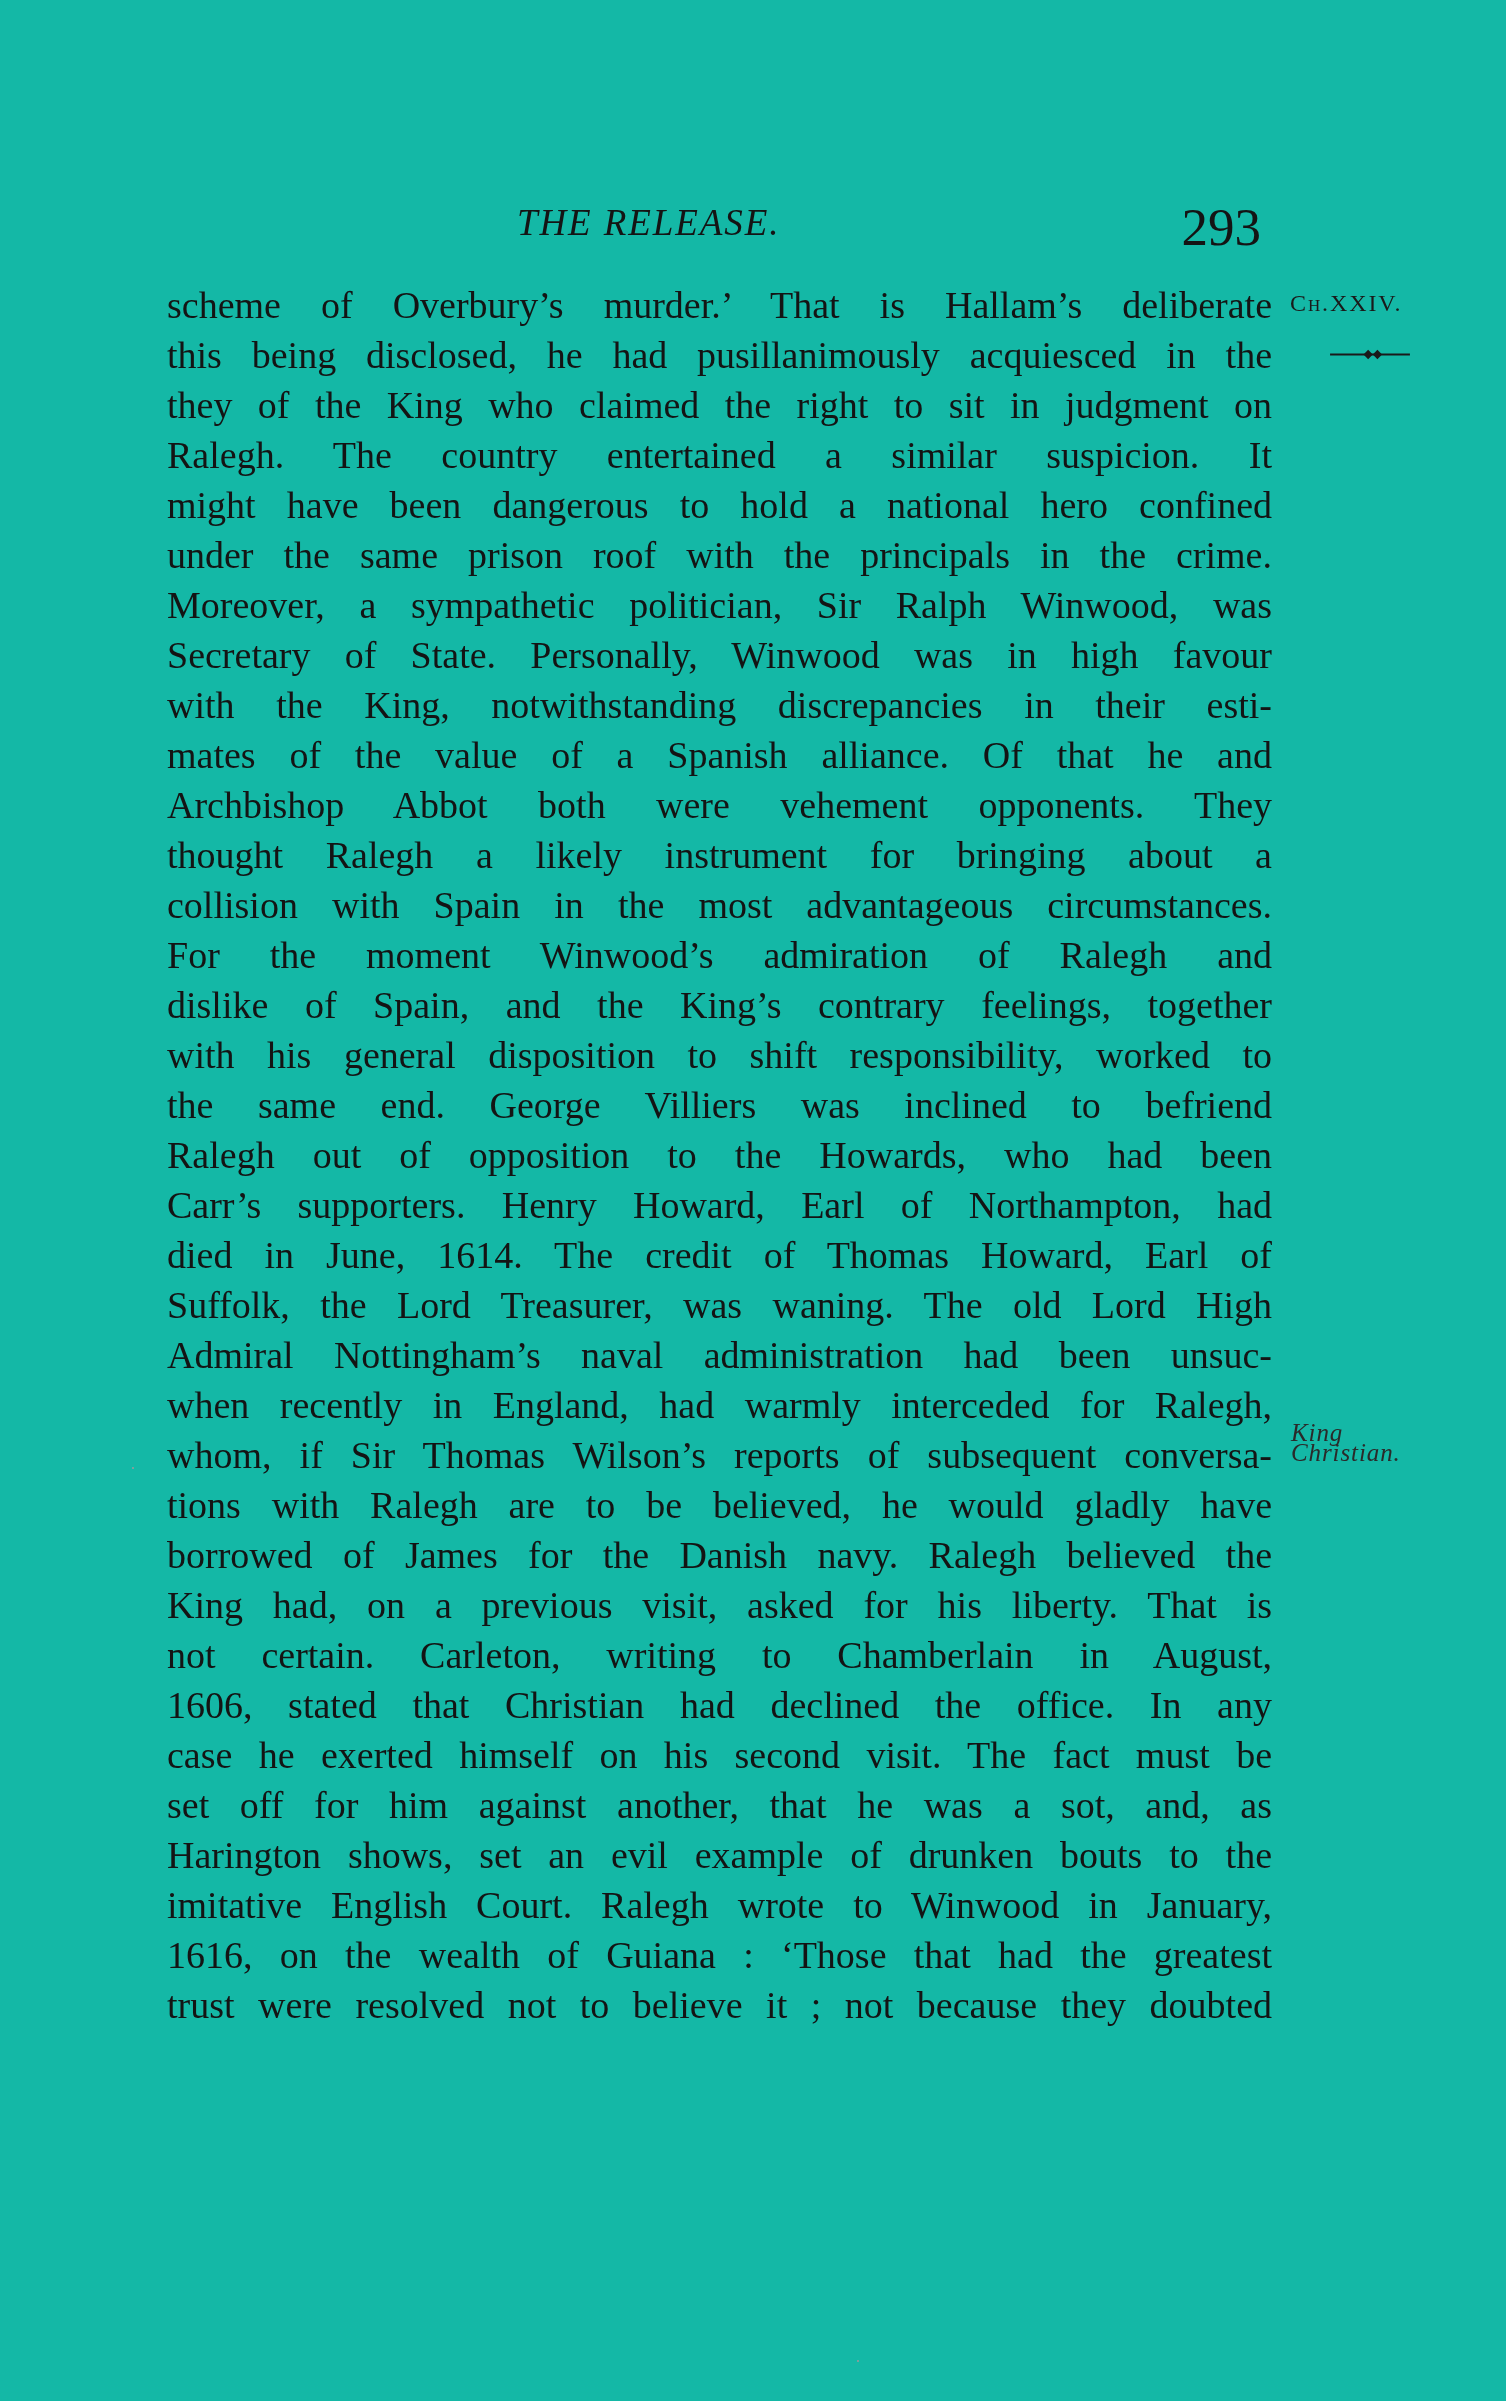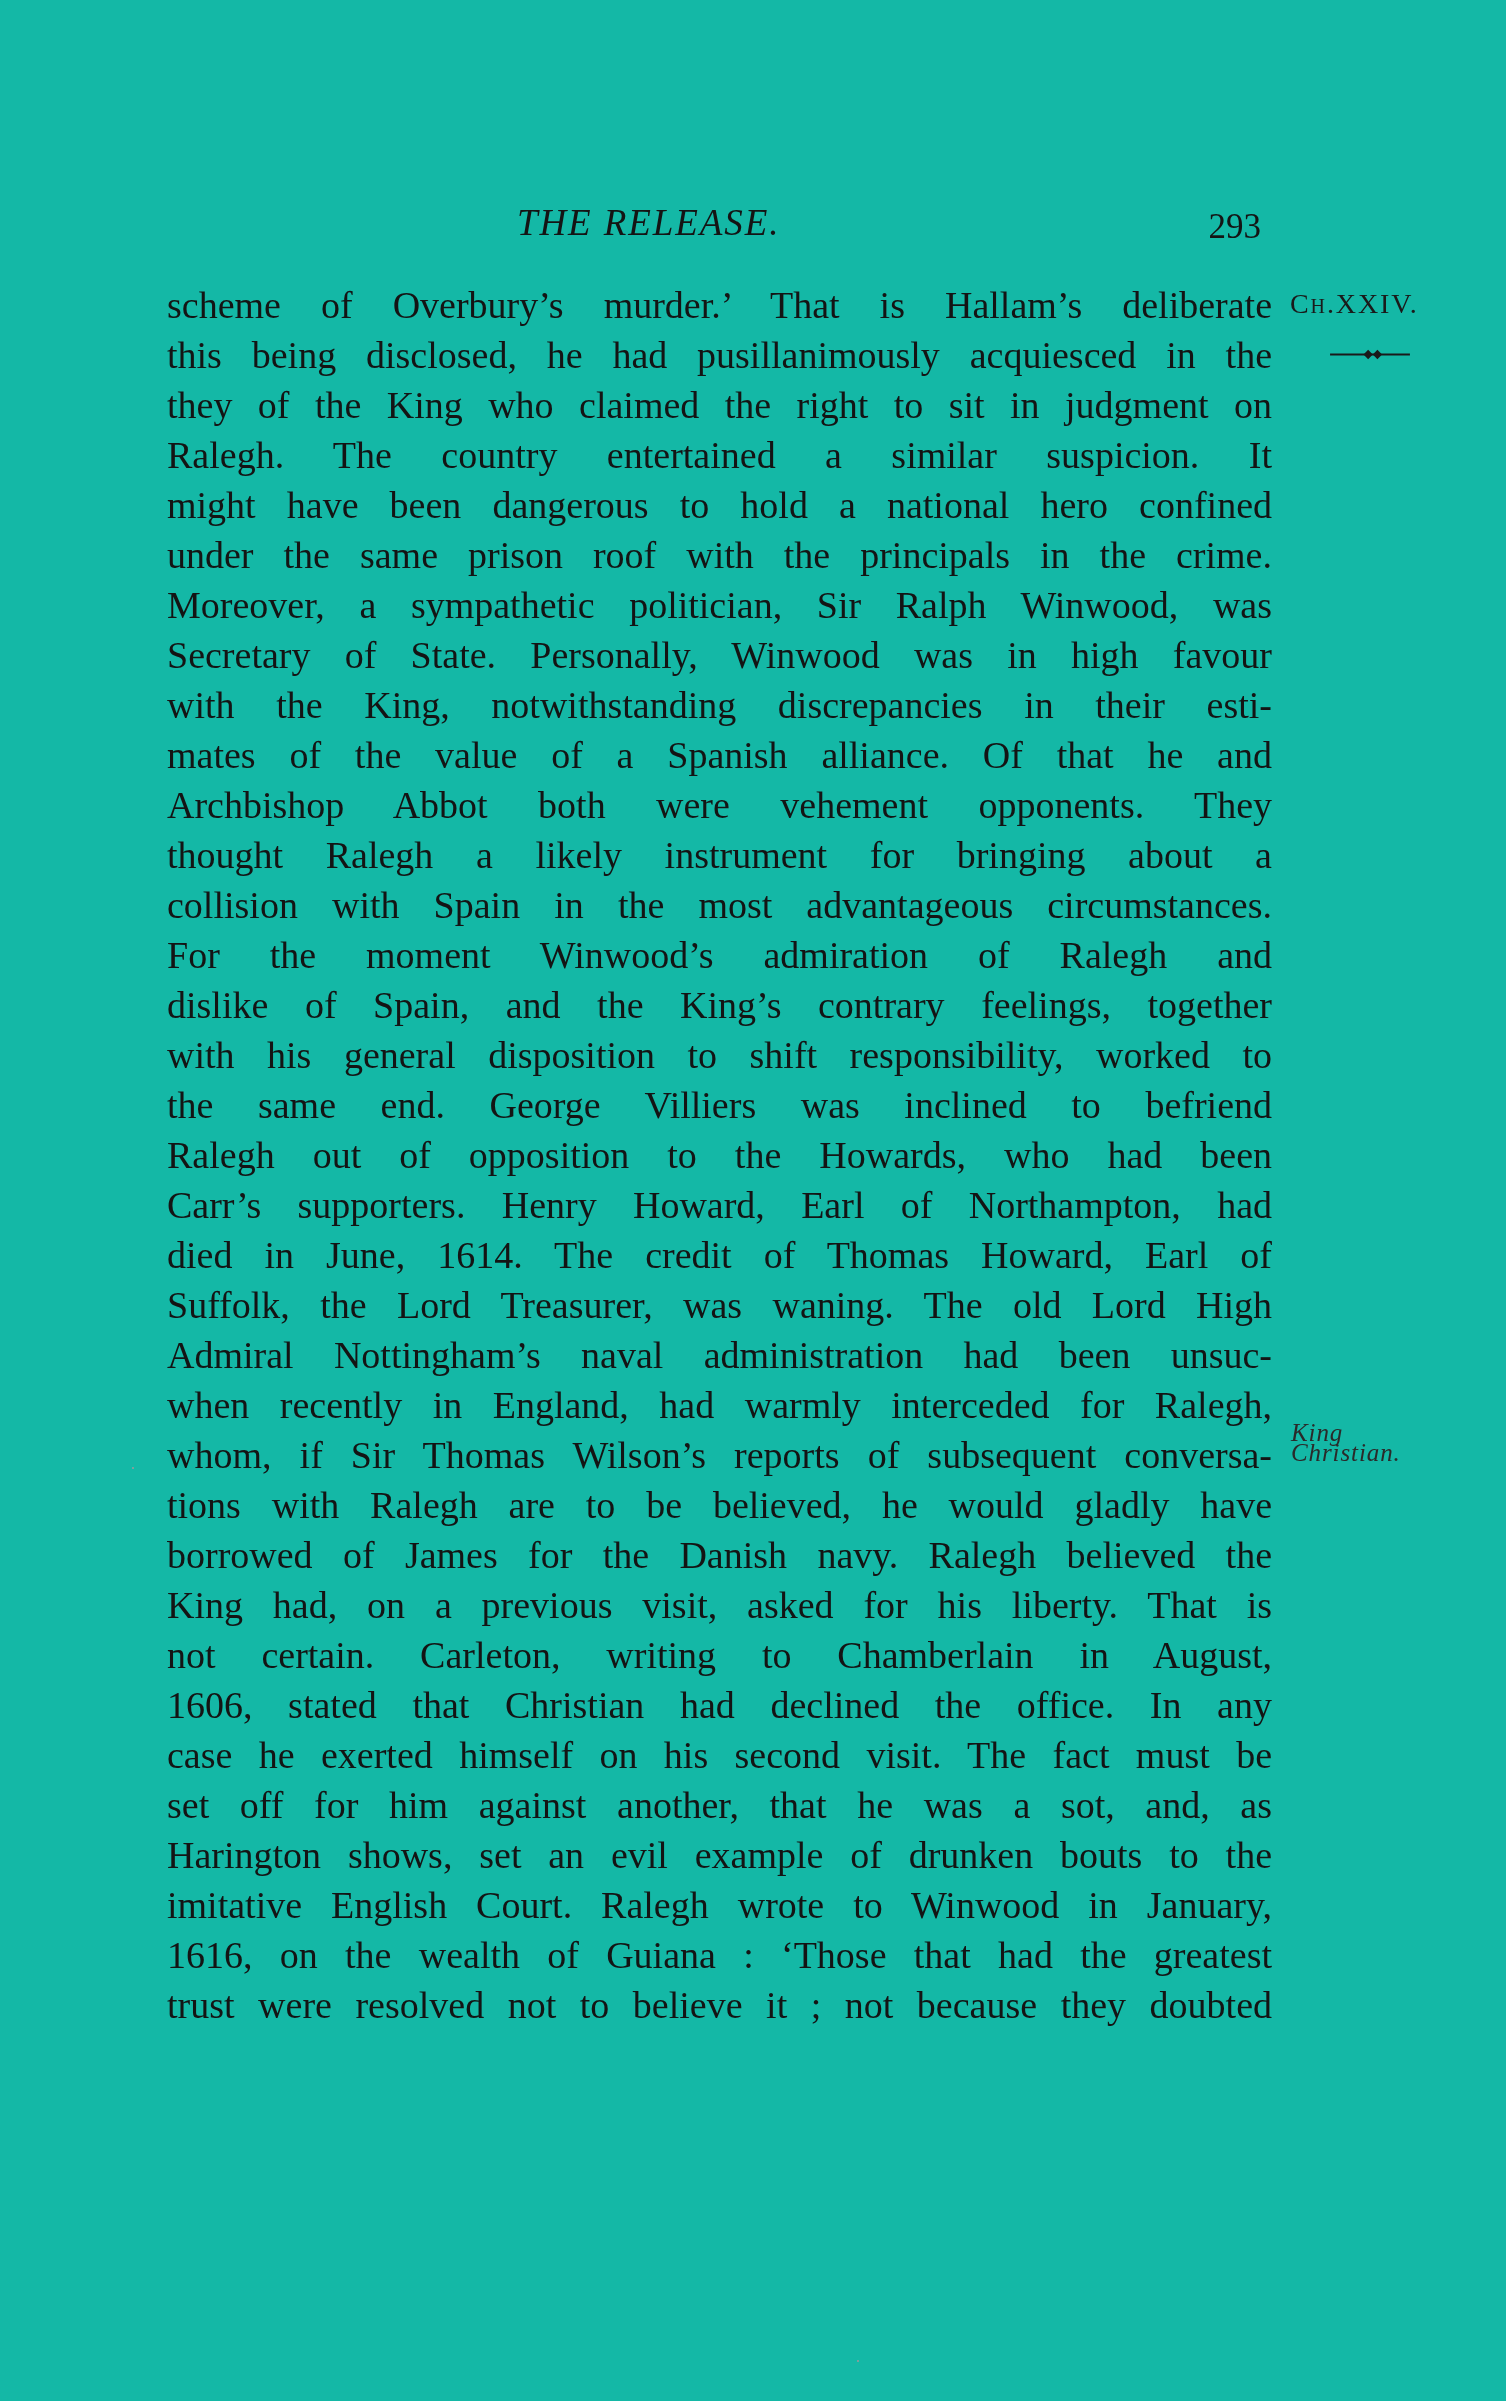--- a/index.html
+++ b/index.html
@@ -35,21 +35,21 @@
       top: 0;
       font-style: italic;
       font-size: 37px;
       letter-spacing: 1.9px;
       line-height: 56px;
     }
     .page-number {
       position: absolute;
       right: 11px;
       top: 3.7px;
-      font-size: 35px;
+      font-size: 53px;
       line-height: 56px;
     }
     .body-text {
       position: absolute;
       left: 167px;
       top: 280px;
       width: 1105px;
       font-size: 38px;
       line-height: 50px;
     }
@@ -61,21 +61,21 @@
       text-align-last: justify;
       overflow: visible;
     }
     .line.last {
       text-align-last: justify;
     }
     .margin-chapter {
       position: absolute;
       left: 1290px;
       top: 285px;
-      font-size: 28px;
+      font-size: 24px;
       letter-spacing: 1.9px;
       font-variant: small-caps;
       line-height: 37px;
       color: #1a1a1a;
     }
     .margin-ornament {
       position: absolute;
       left: 1330px;
       top: 348px;
       width: 80px;

